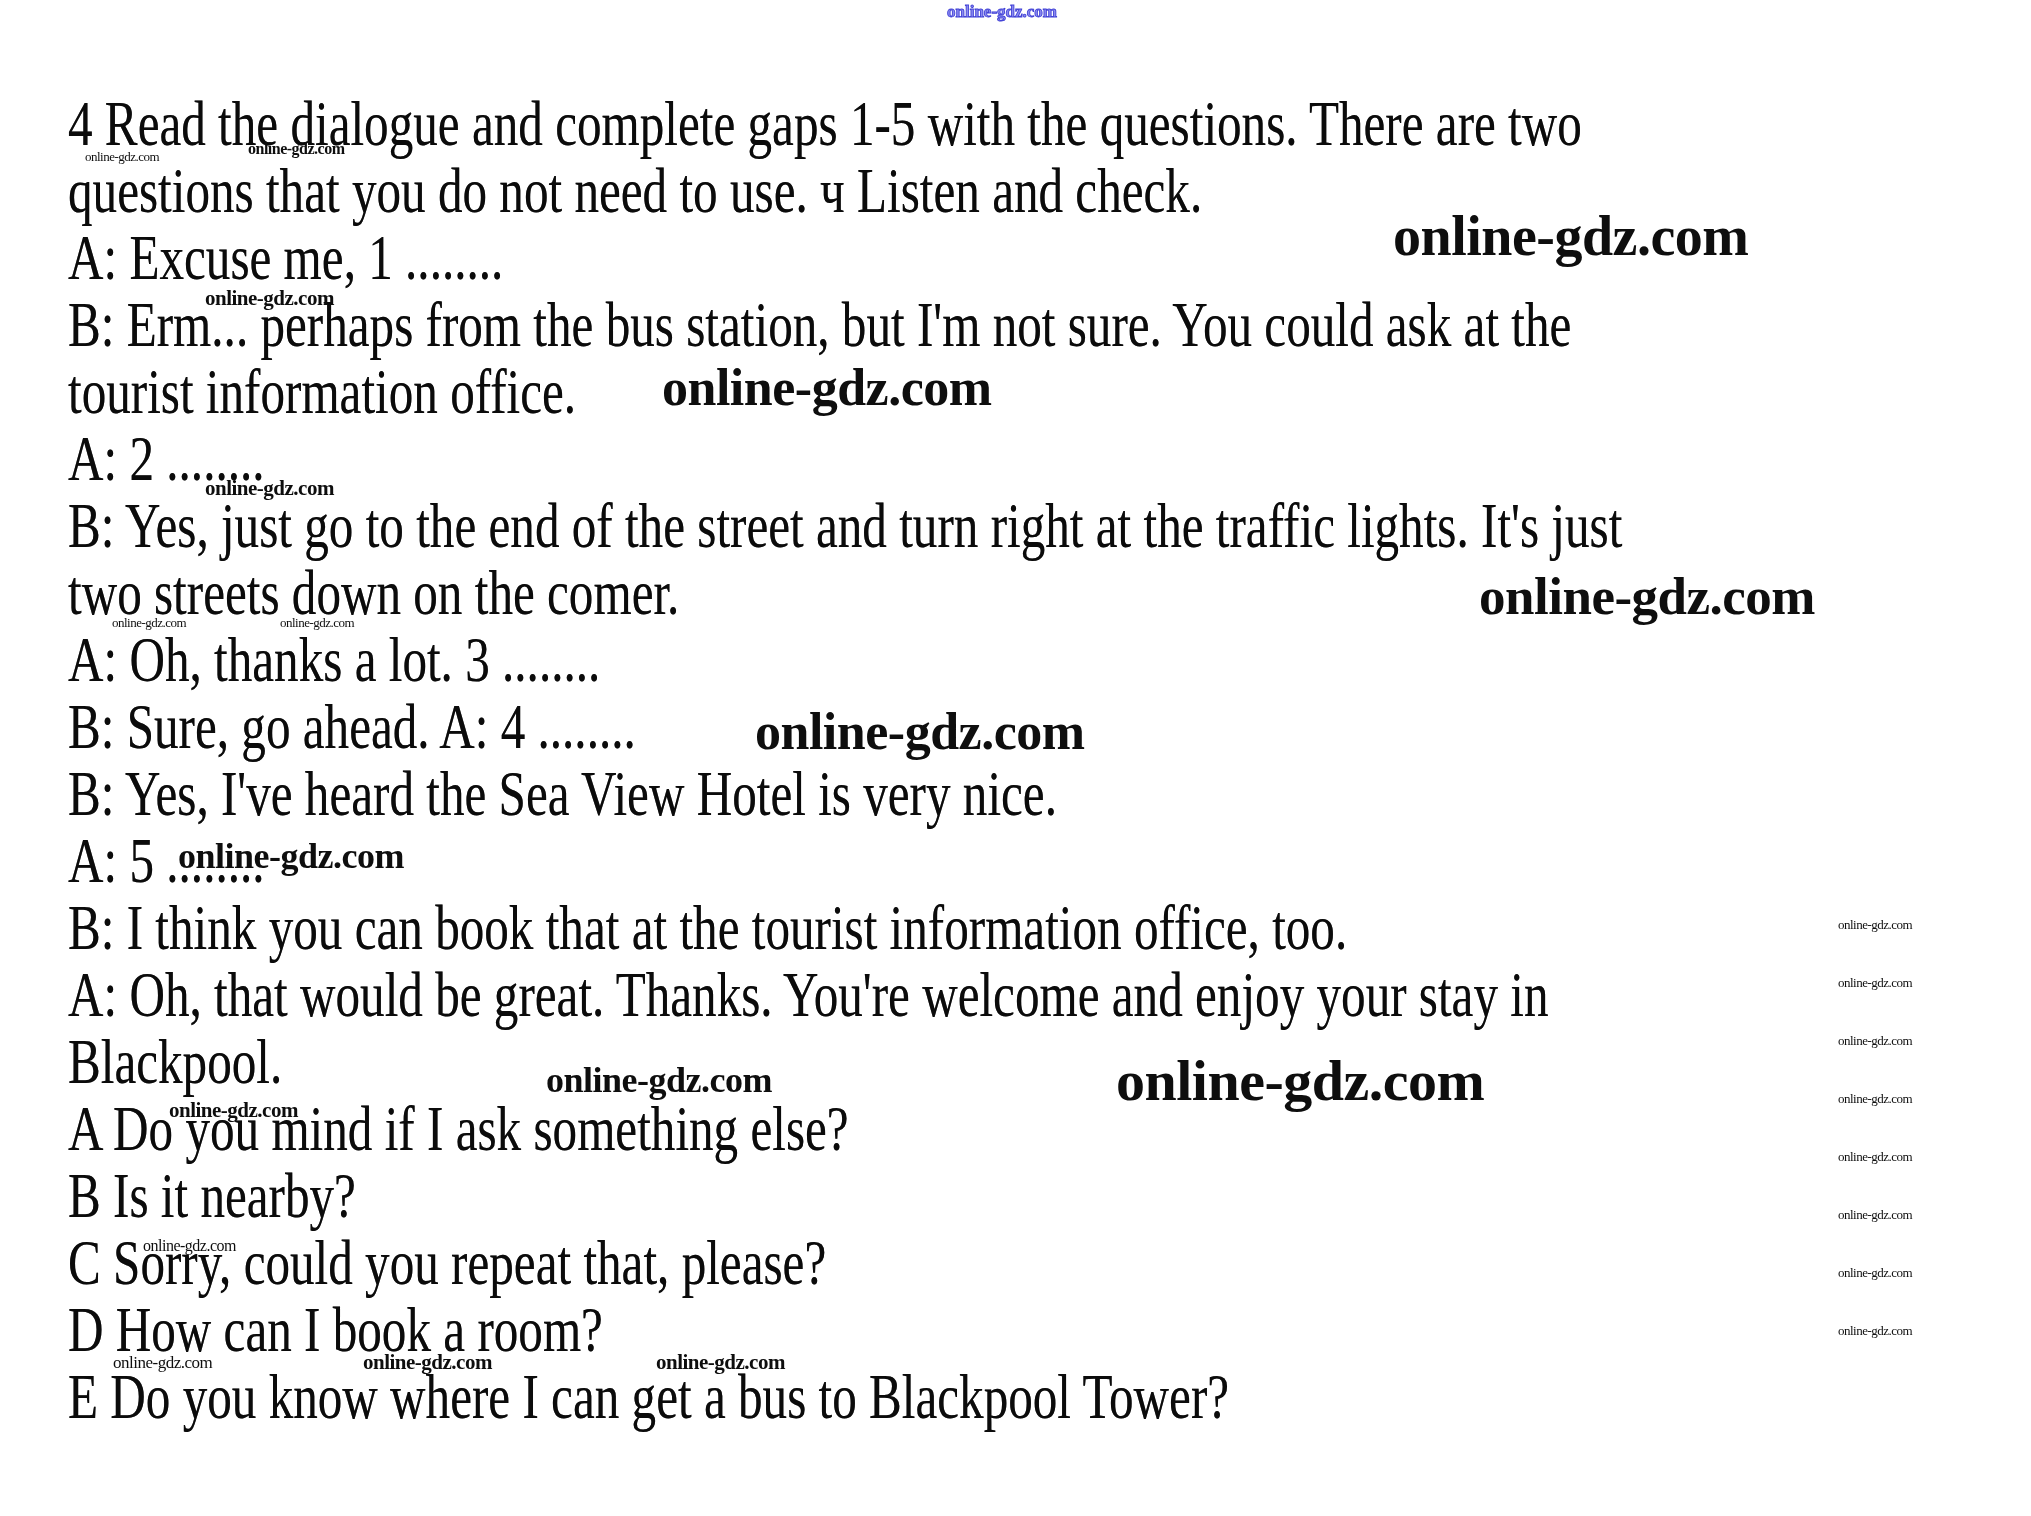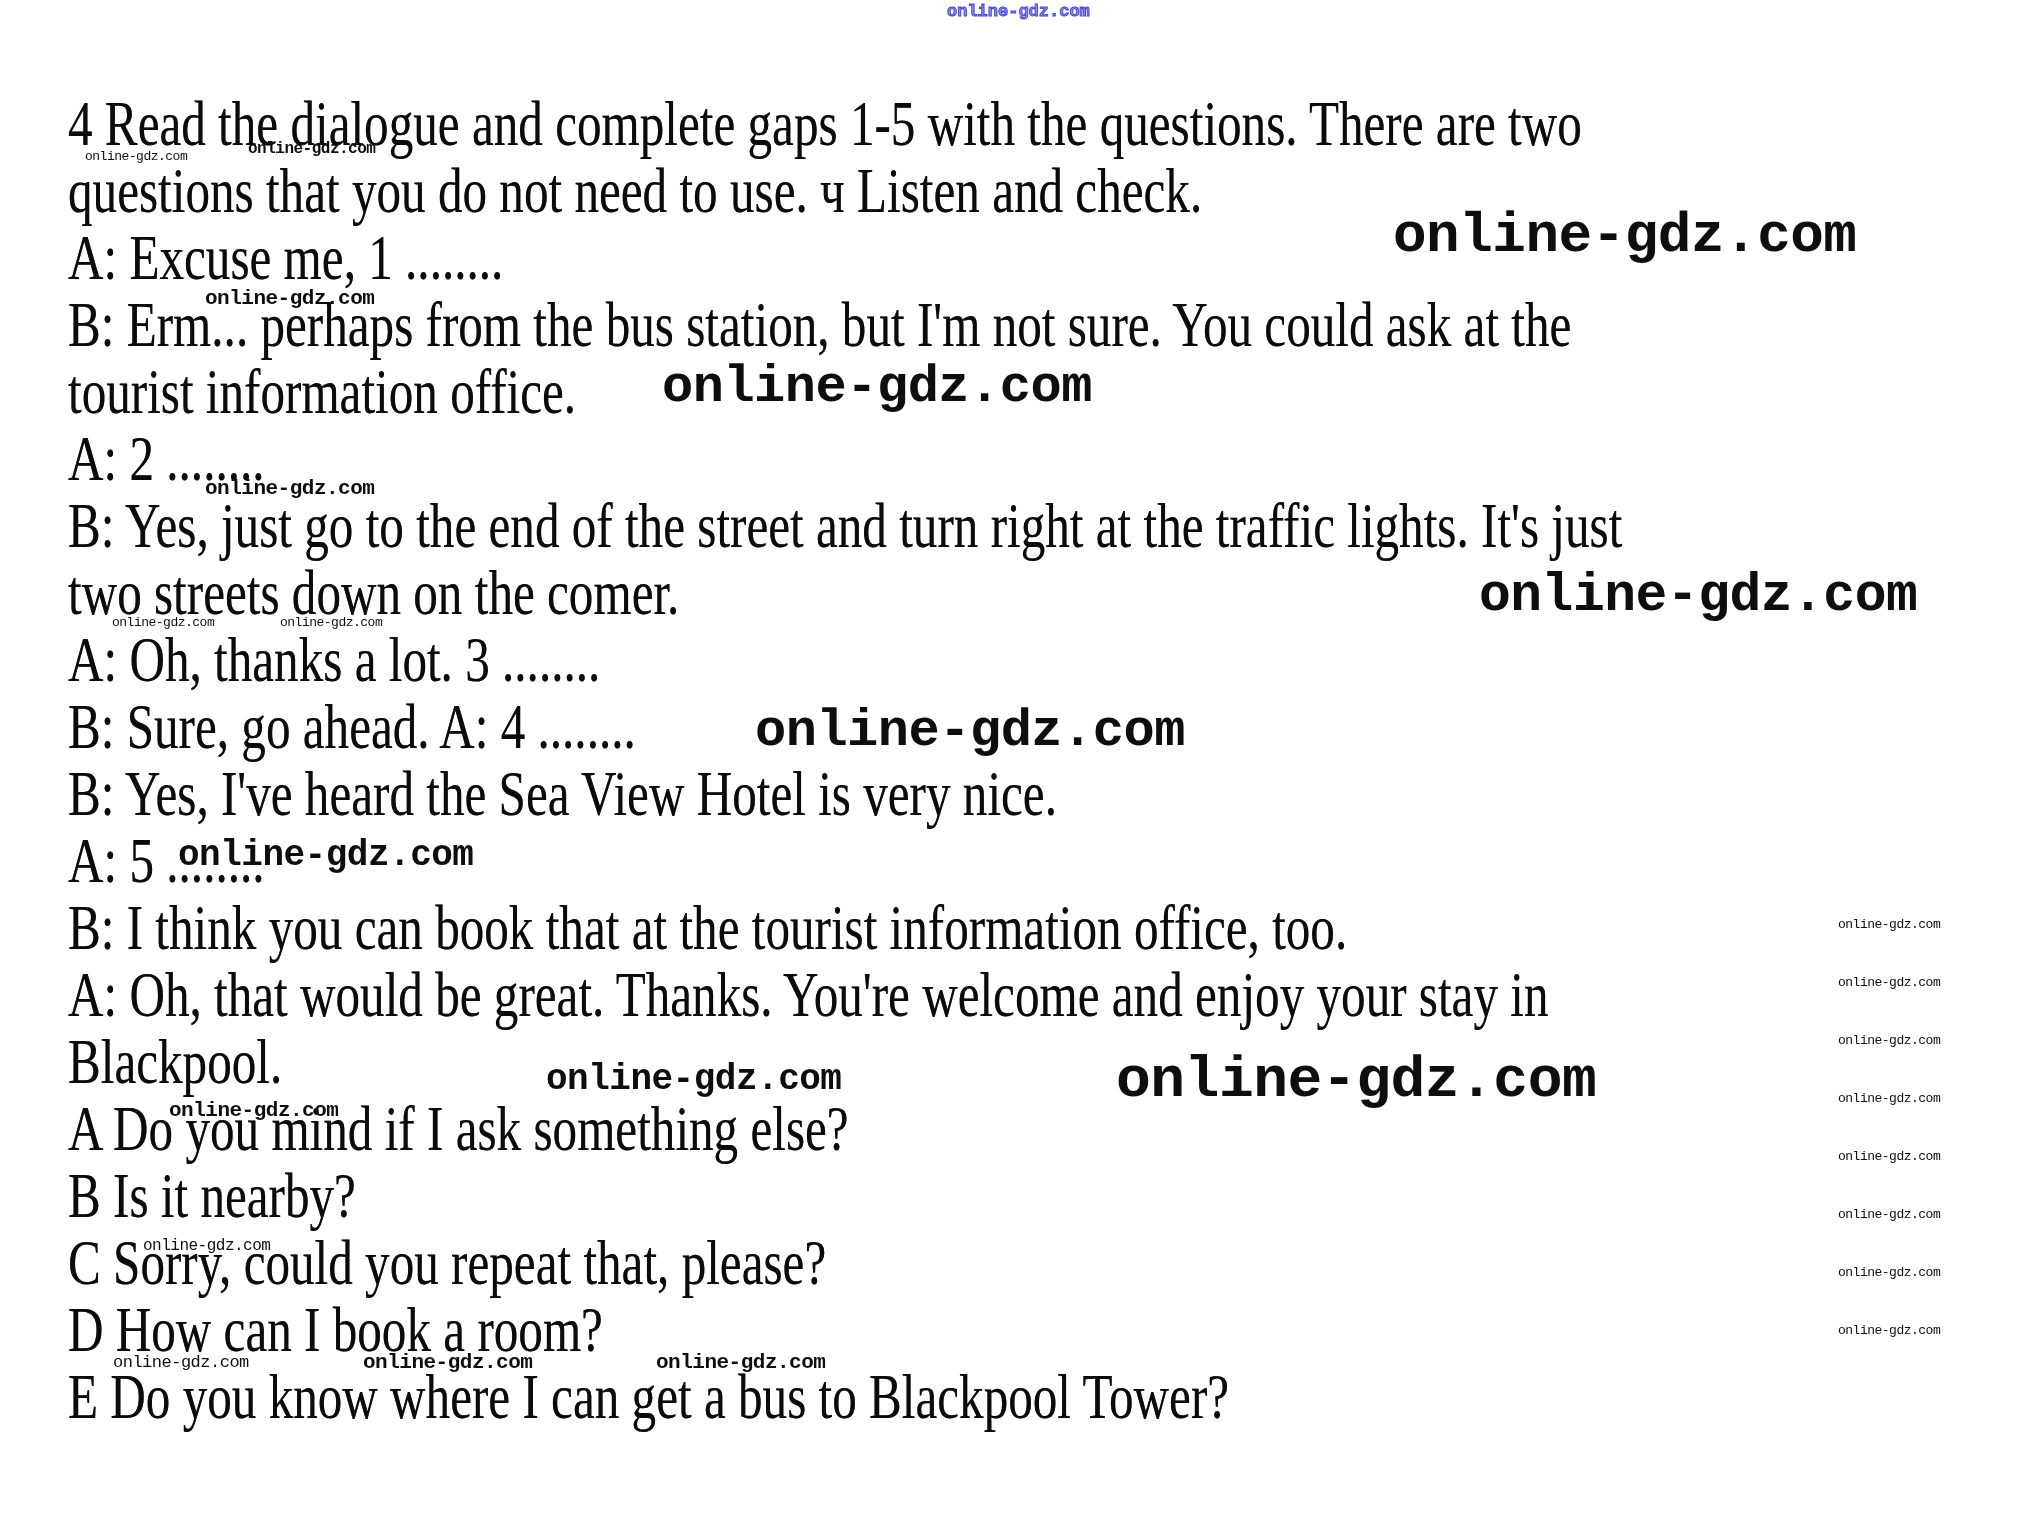--- a/index.html
+++ b/index.html
@@ -25,21 +25,21 @@
     line-height: 67px;
     color: #0b0b0b;
     transform: scaleX(0.78);
     transform-origin: 0 50%;
     text-shadow: 0 0 0.6px rgba(0,0,0,0.55);
   }
   
   .wm {
     position: absolute;
     white-space: nowrap;
-    font-family: Liberation Mono, monospace;
+    font-family: Liberation Serif, serif;
     line-height: 1;
     color: #0e0e0e;
     letter-spacing: -0.5px;
   }
   .wm.outline-blue {
     color: #8a8af0;
     -webkit-text-stroke: 0.9px #4343d6;
     letter-spacing: 0;
   }
 </style>

